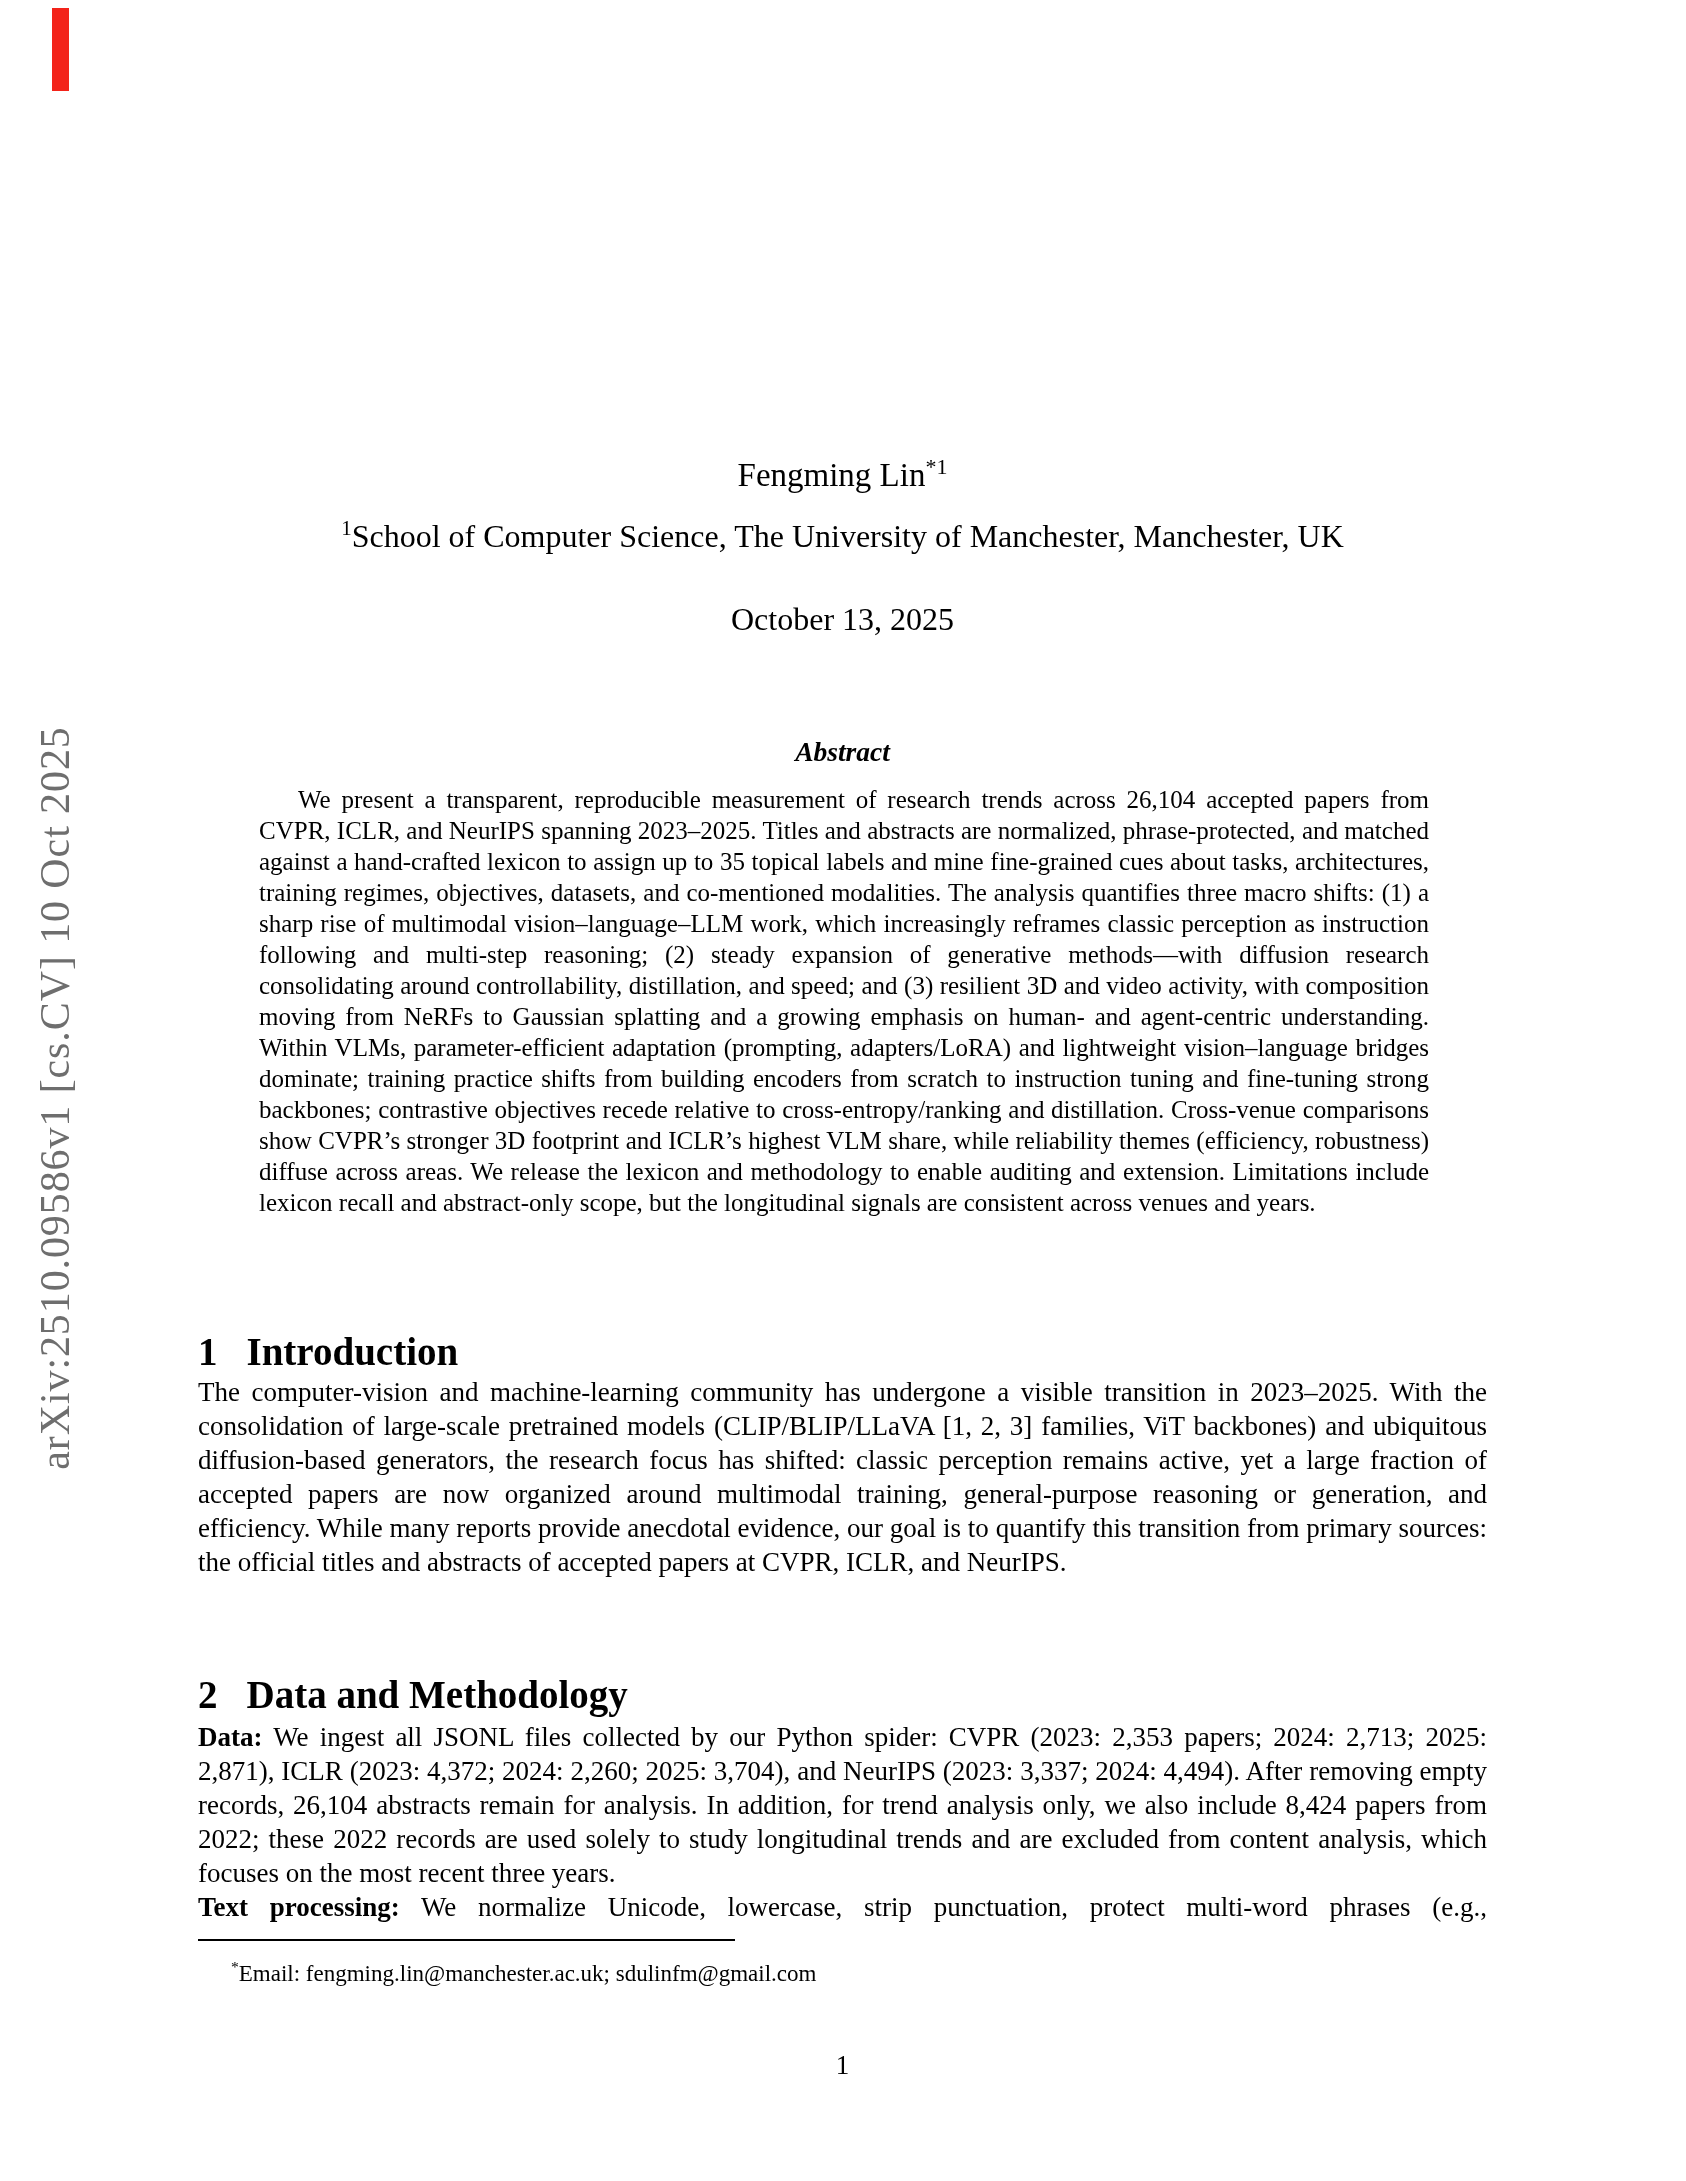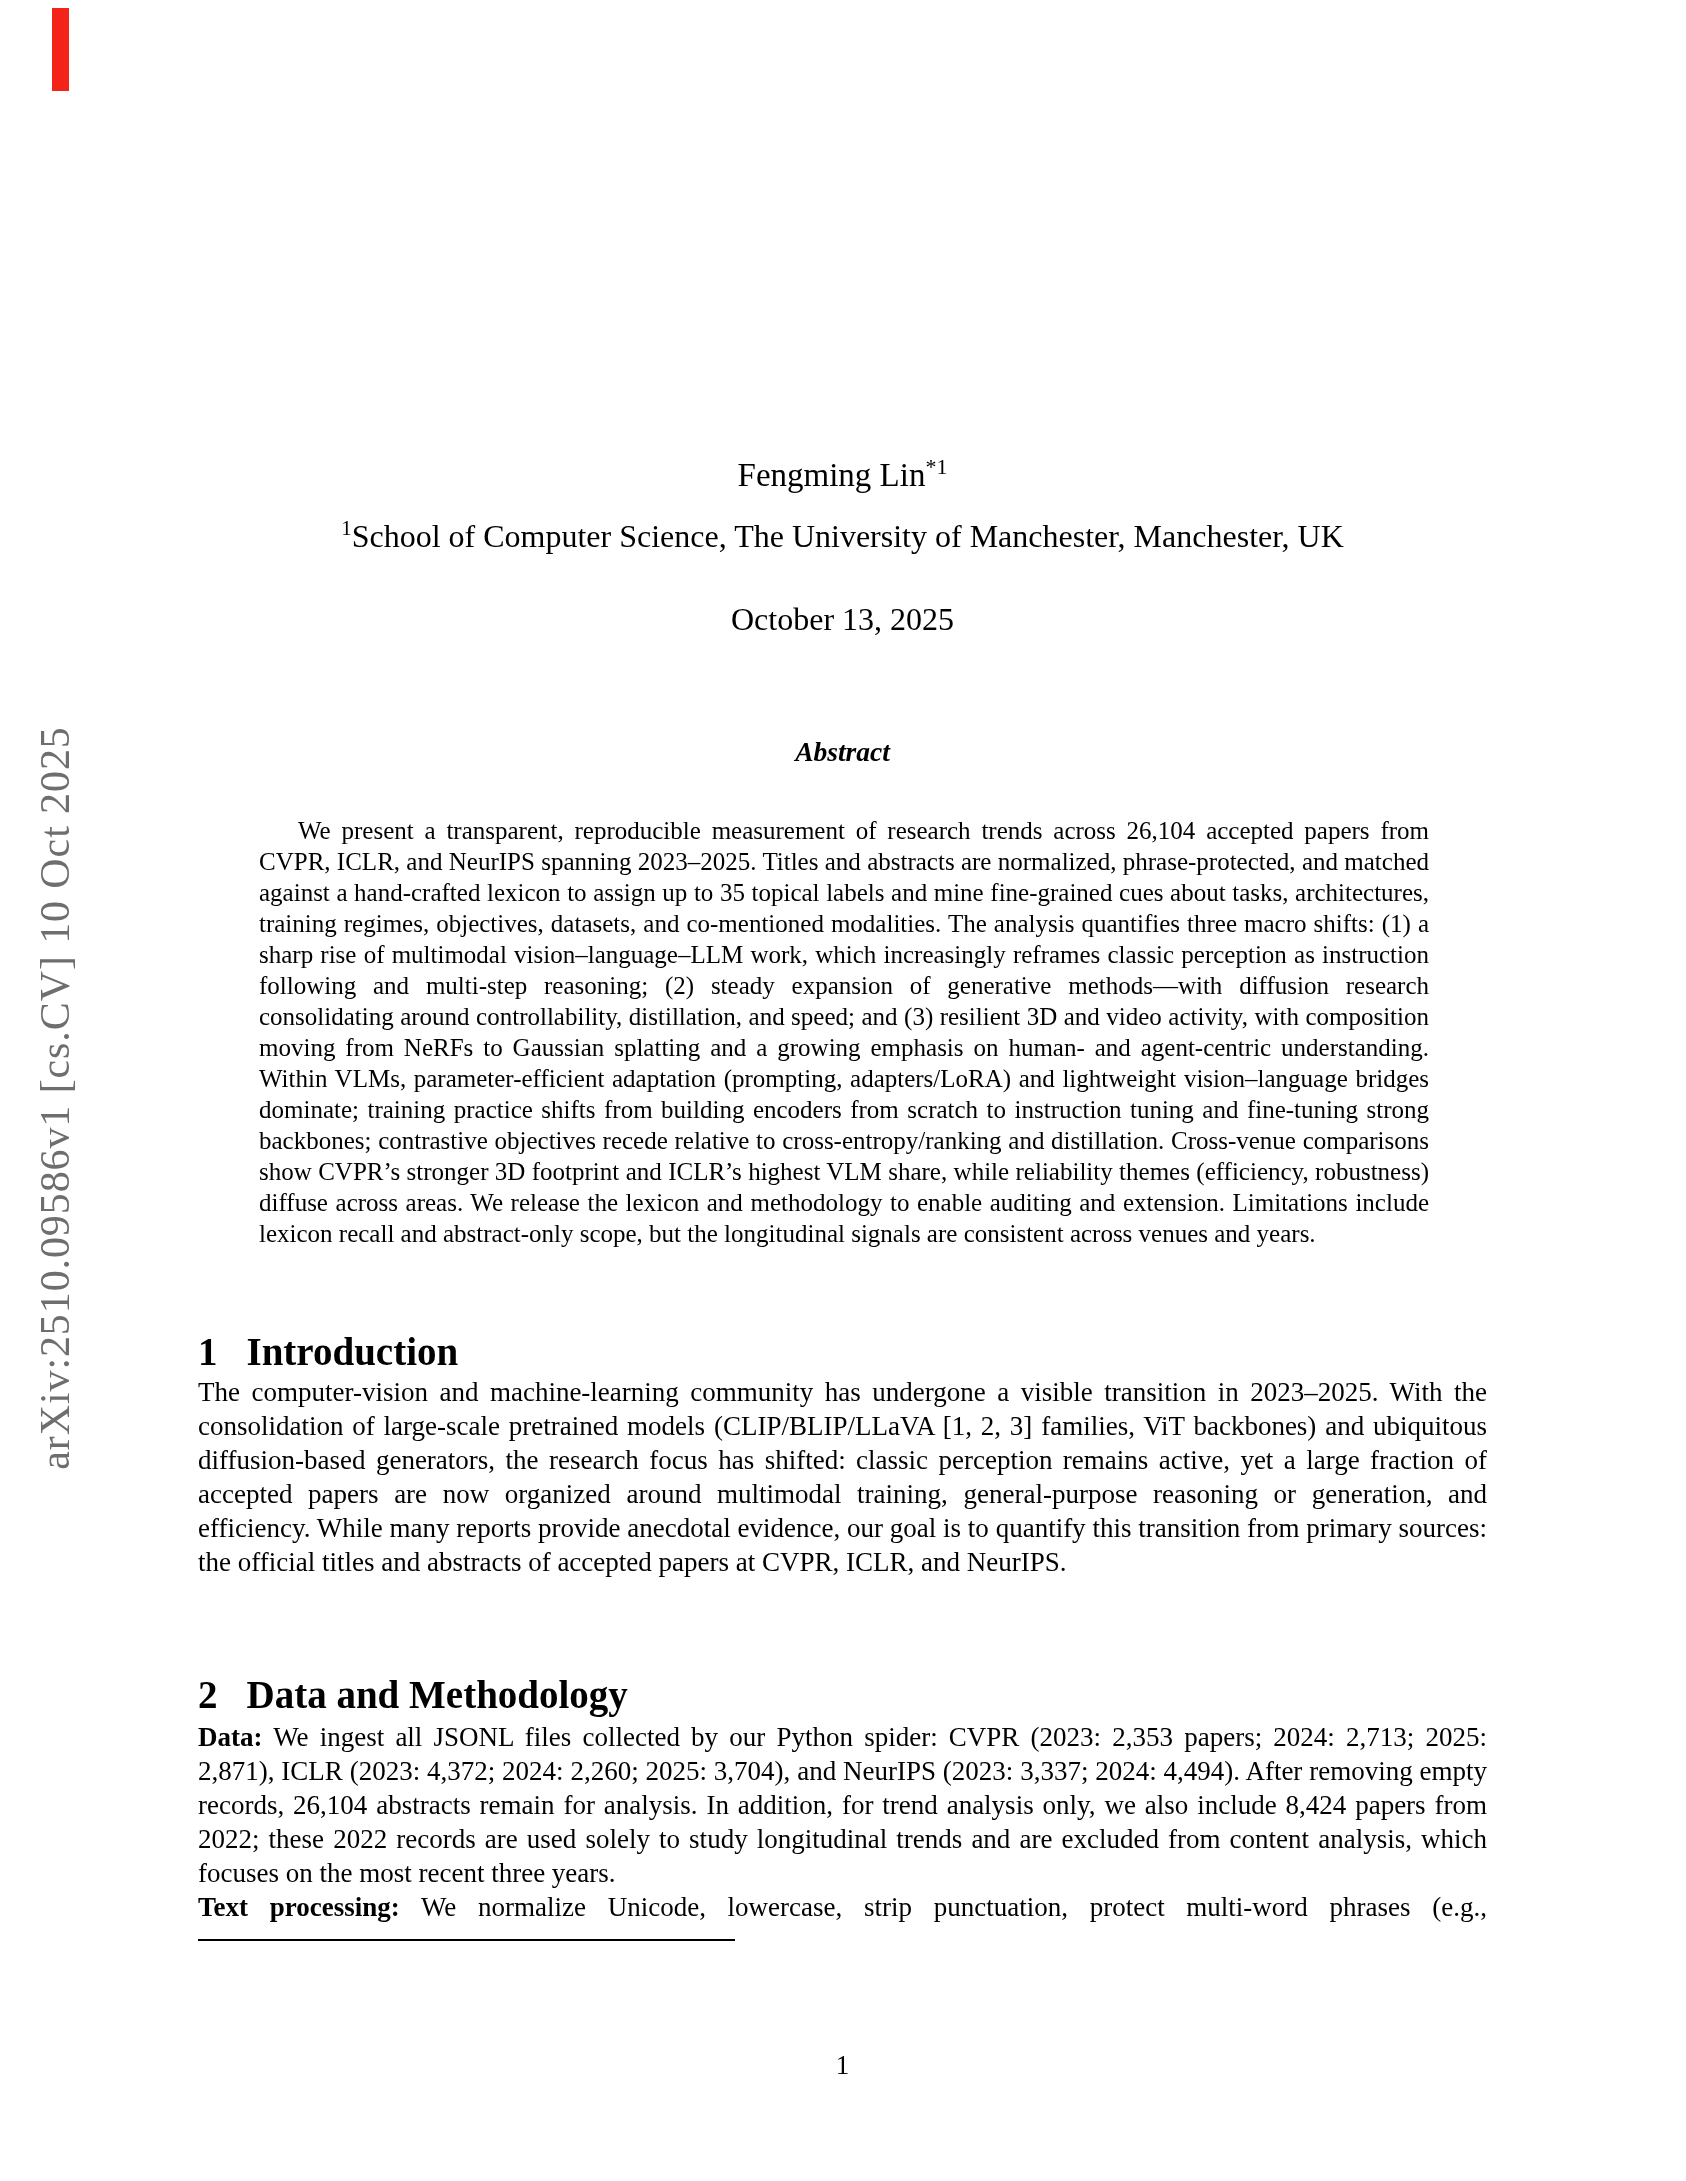--- a/index.html
+++ b/index.html
@@ -86,21 +86,20 @@
 
   .abstract-body {
     position: absolute;
     left: 259px;
     top: 784px;
     width: 1170px;
     font-size: 25px;
     line-height: 31px;
     text-align: justify;
     text-indent: 39px;
-    margin-top: 31px;
   }
 
   .section-heading {
     position: absolute;
     left: 198px;
     width: 1289px;
     font-weight: bold;
     font-size: 39px;
     margin-top: 8px;
   }
@@ -185,17 +184,18 @@
       <span>We ingest all JSONL files collected by our Python spider: CVPR (2023: 2,353 papers; 2024: 2,713; 2025: 2,871), ICLR (2023: 4,372; 2024: 2,260; 2025: 3,704), and NeurIPS (2023: 3,337; 2024: 4,494). After removing empty records, 26,104 abstracts remain for analysis. In addition, for trend analysis only, we also include 8,424 papers from 2022; these 2022 records are used solely to study longitudinal trends and are excluded from content analysis, which focuses on the most recent three years.</span>
     </p>
     <p class="justify-last">
       <b>Text processing:</b>
       <span>We normalize Unicode, lowercase, strip punctuation, protect multi-word phrases (e.g.,</span>
     </p>
   </div>
 
   <div class="footnote-rule"></div>
 
+  <div class="footnote"><sup>*</sup><span>Email: fengming.lin@manchester.ac.uk; sdulinfm@gmail.com</span></div>
 
   <div class="page-number">1</div>
 
 </div>
 
 
 </body></html>

